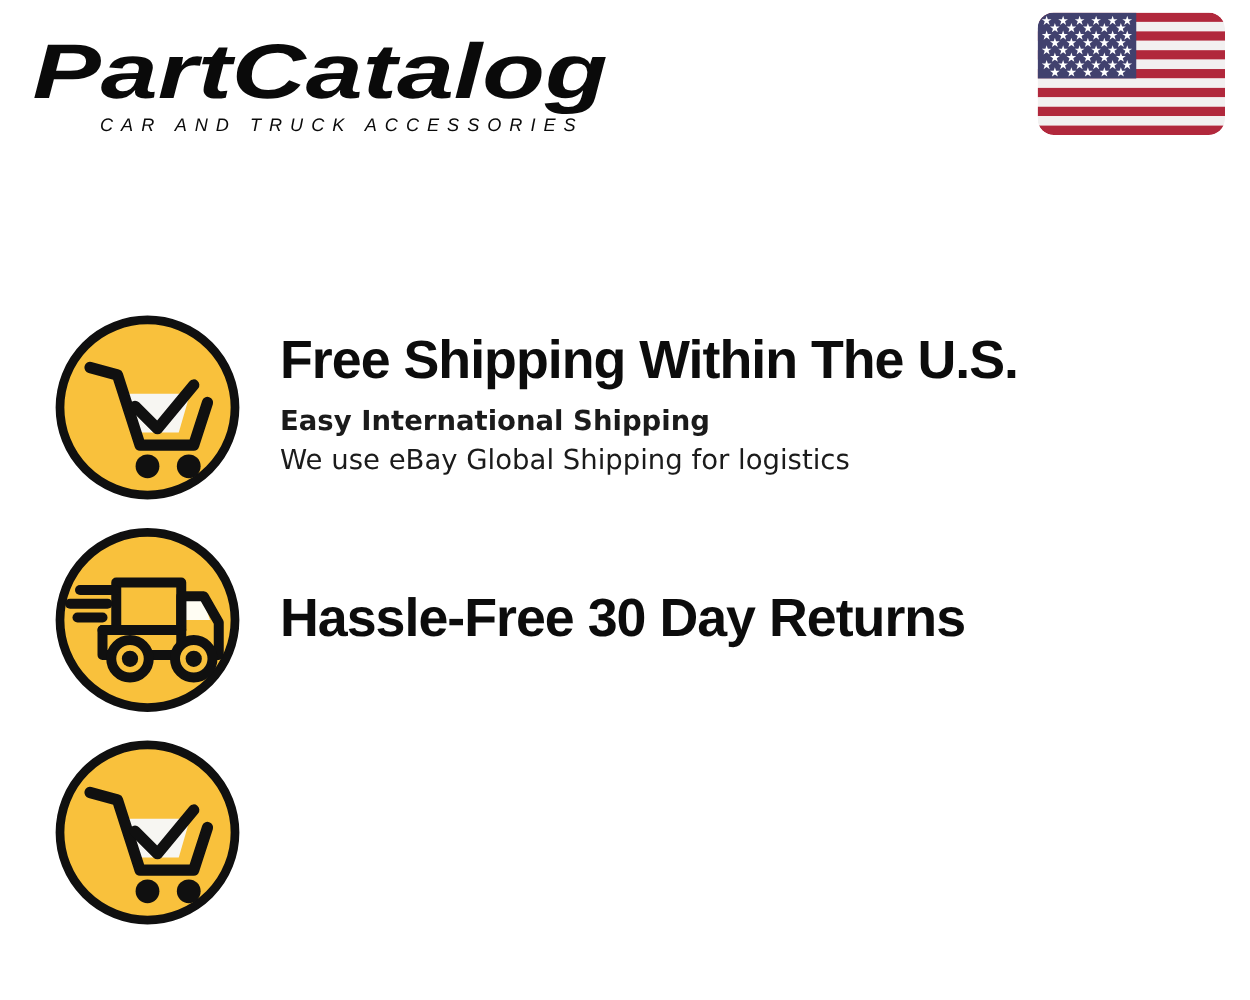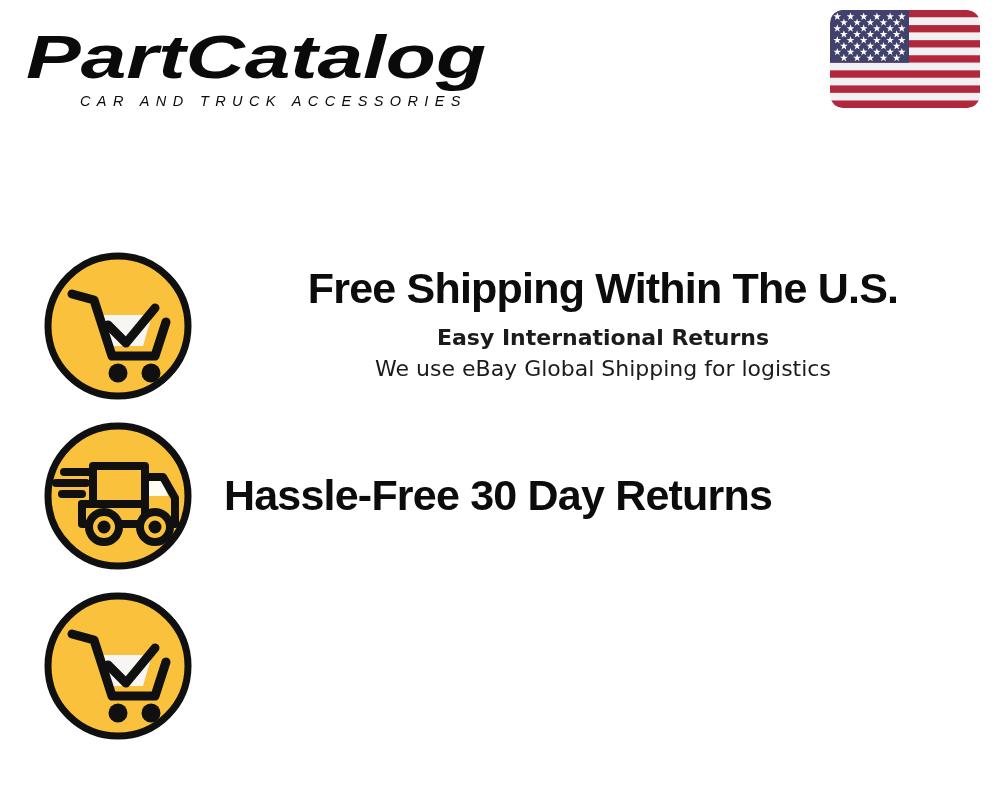--- a/index.html
+++ b/index.html
@@ -101,21 +101,21 @@
   }
 
   .benefit-row {
     position: absolute;
     left: 42px;
     display: flex;
     align-items: center;
     width: 940px;
   }
 
-  .benefit-row.row-1 { top: 75px; text-align: center; }
+  .benefit-row.row-1 { top: 75px; }
   .benefit-row.row-2 { top: 245px; }
   .benefit-row.row-3 { top: 415px; }
 
   .benefit-icon {
     flex: 0 0 auto;
     width: 152px;
     height: 152px;
     position: relative;
   }
 
@@ -279,21 +279,21 @@
           <path d="M57 62 L126 62" fill="none" stroke="#101010" stroke-width="0"></path>
 
           <path d="M66 75 L84 93 L113 58" fill="none" stroke="#101010" stroke-width="9" stroke-linecap="round" stroke-linejoin="round"></path>
 
           <circle cx="76" cy="123" r="9.5" fill="#101010"></circle>
           <circle cx="109" cy="123" r="9.5" fill="#101010"></circle>
         </svg>
       </div>
       <div class="benefit-text">
         <span class="benefit-title">Free Shipping Within The U.S.</span>
-        <span class="benefit-sub strong">Easy International Returns</span>
+        <span class="benefit-sub strong">Easy International Shipping</span>
         <span class="benefit-sub last">We use eBay Global Shipping for logistics</span>
       </div>
     </div>
 
     <div class="benefit-row row-2">
       <div class="benefit-icon">
         <svg viewBox="0 0 152 152" aria-hidden="true">
           <circle cx="76" cy="76" r="70" fill="#F9C13C" stroke="#101010" stroke-width="7"></circle>
 
           <polygon points="101,58 120,58 126,76 101,76" fill="#FFFDF3"></polygon>

